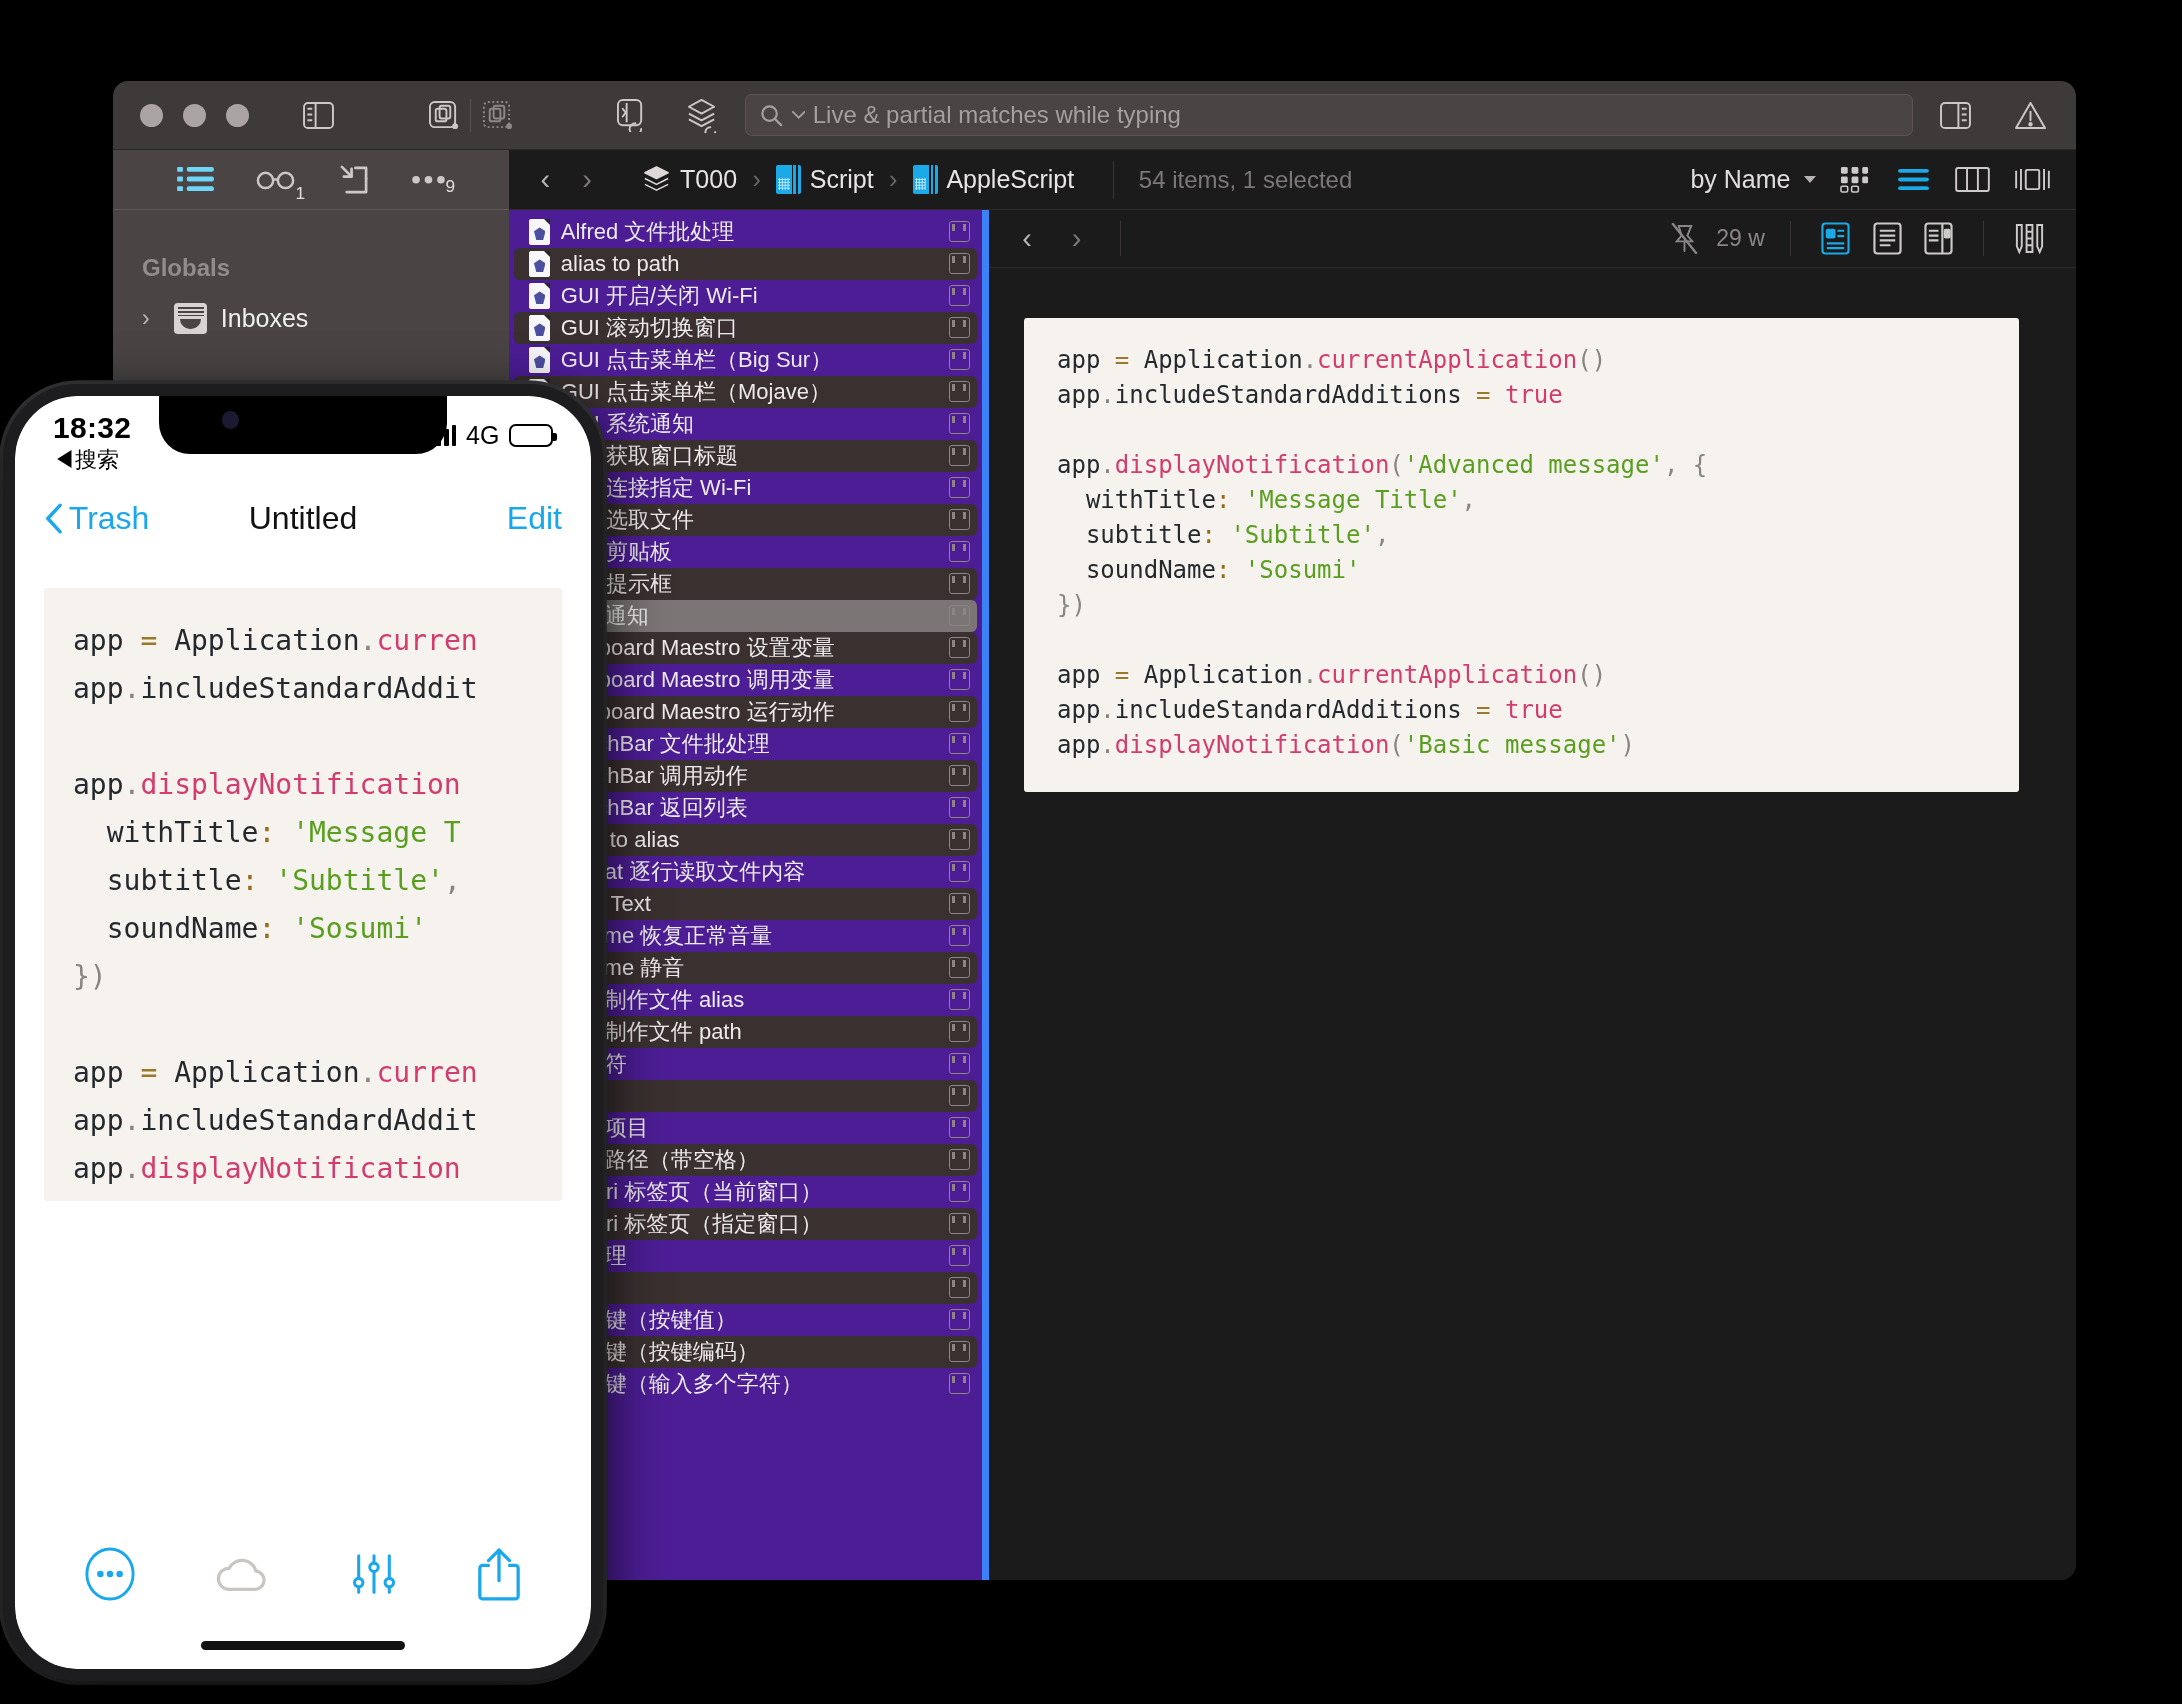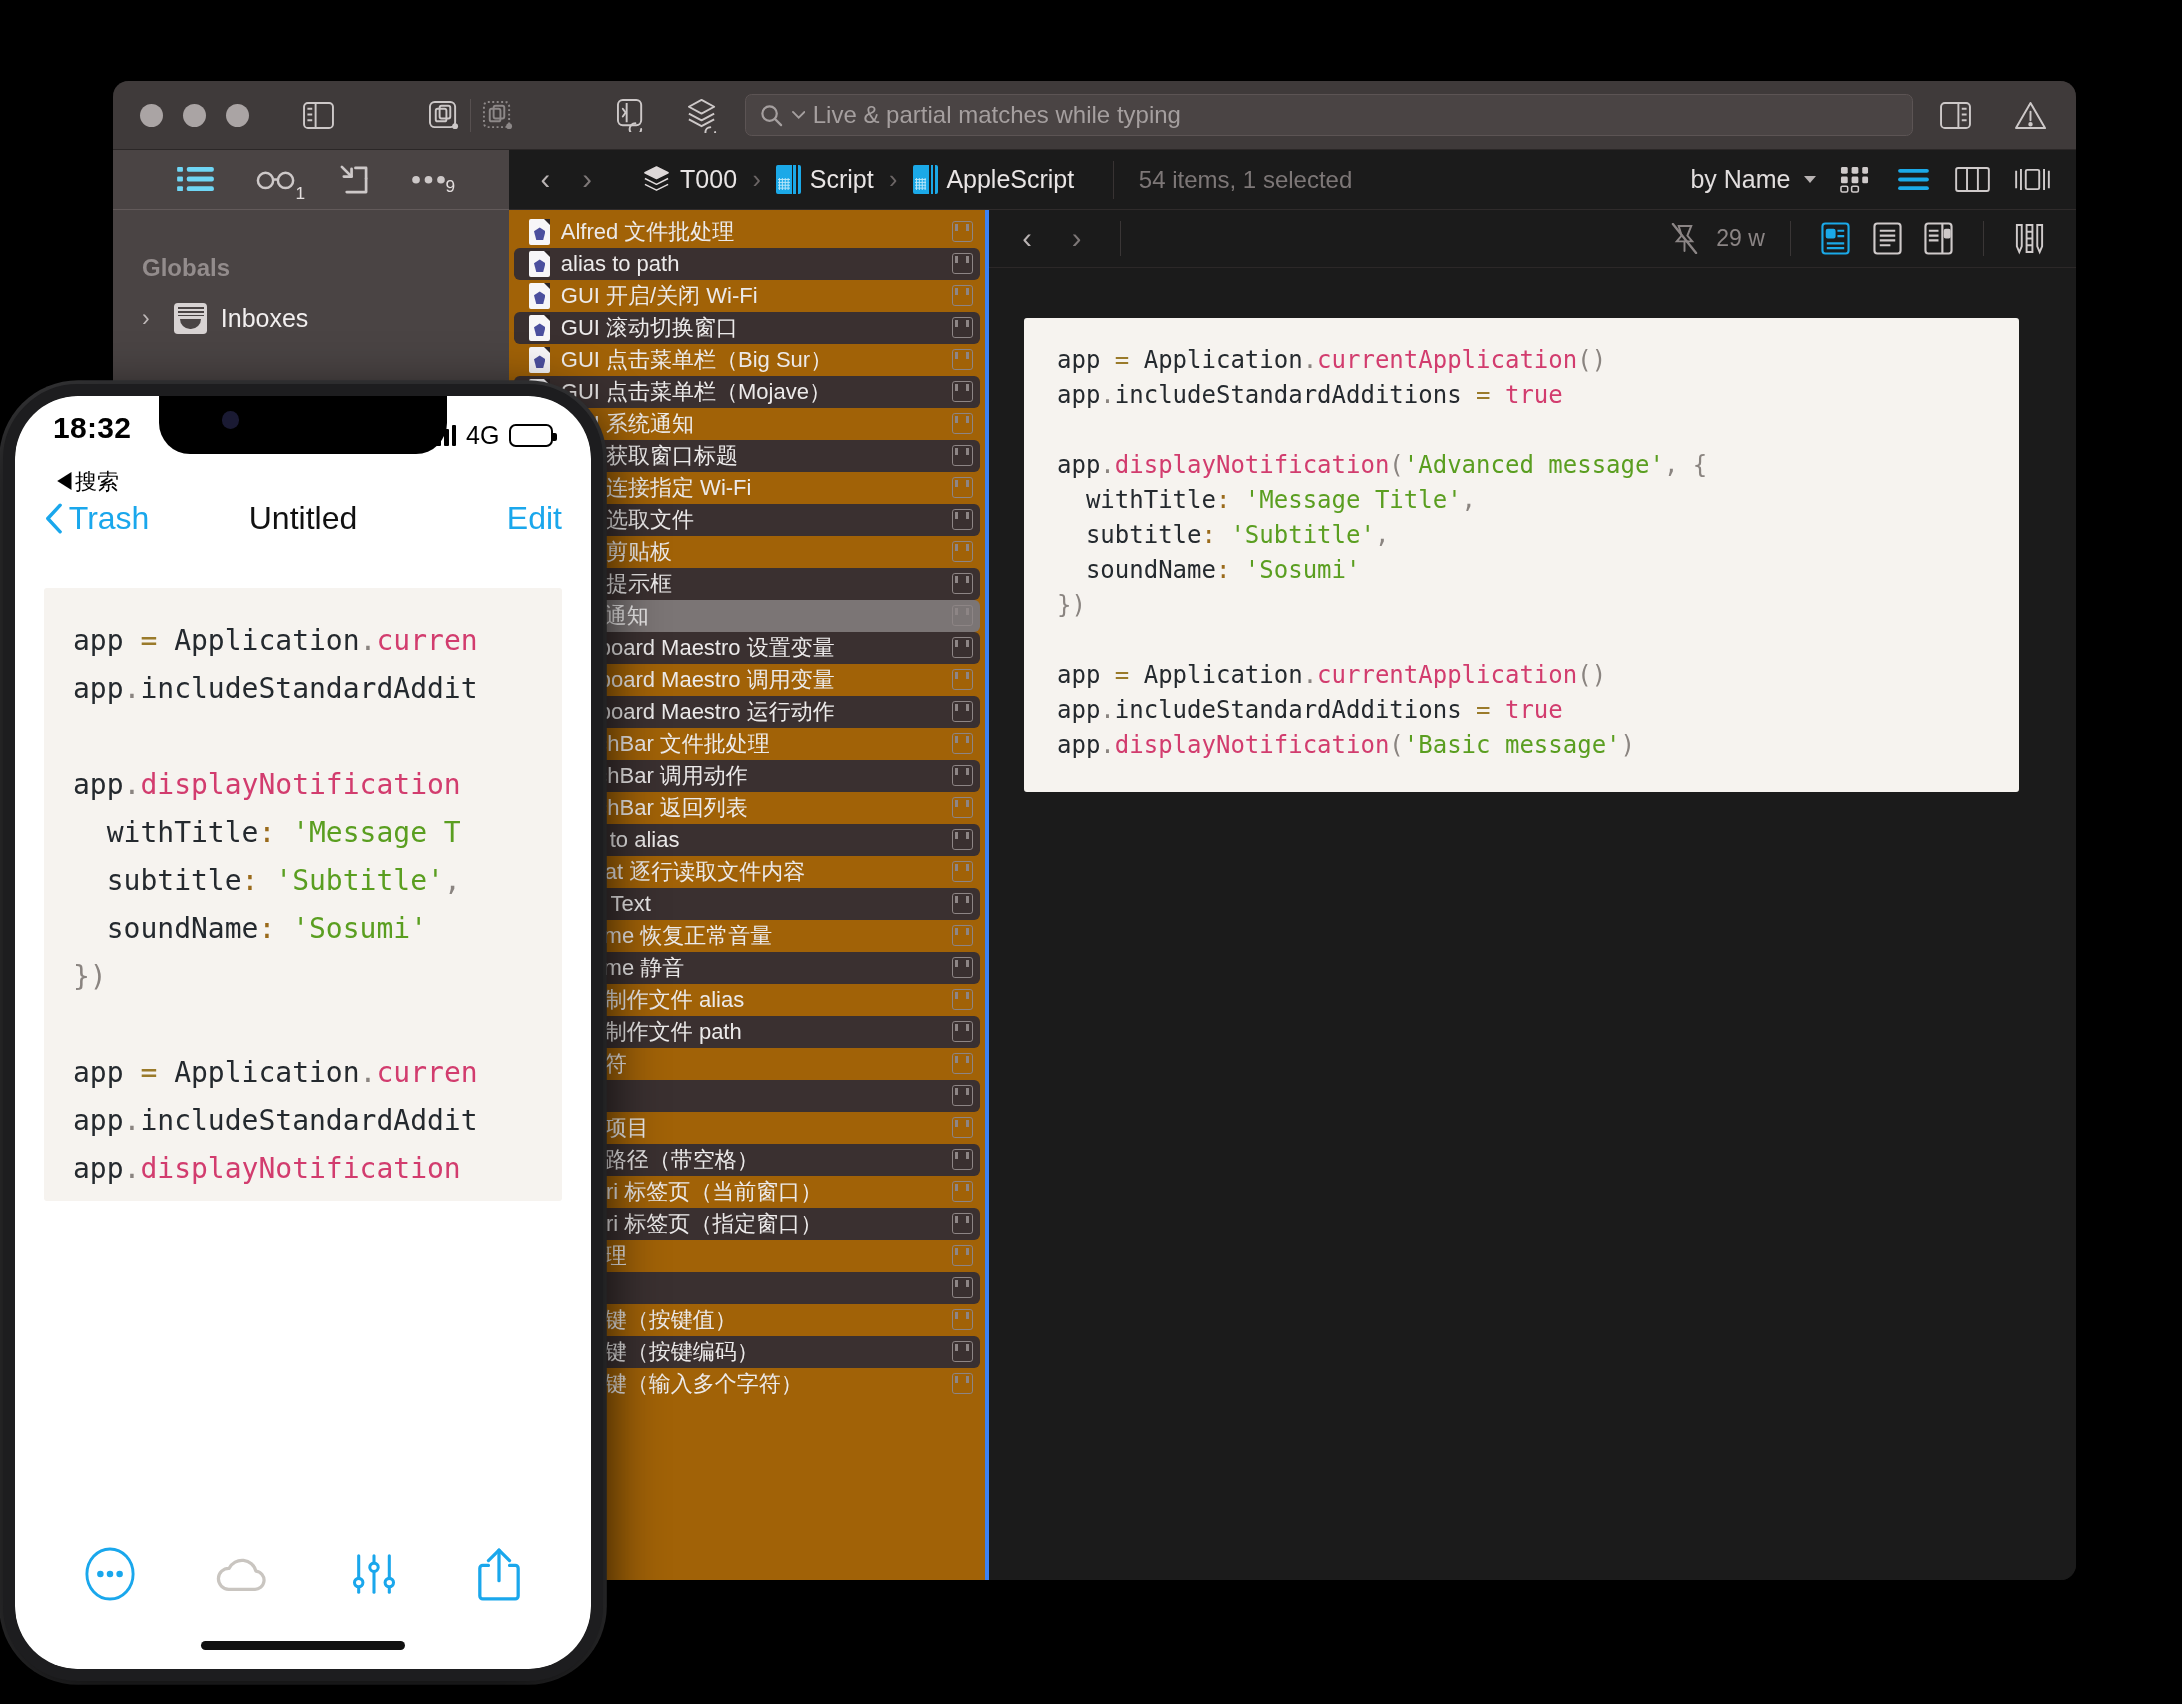--- a/index.html
+++ b/index.html
@@ -172,24 +172,24 @@
   }
   .inbox-ic::after{
     content:"";position:absolute;left:5.8px;top:15.4px;width:21px;height:10.6px;
     border:0 solid #4a4444;border-bottom-left-radius:10.6px;border-bottom-right-radius:10.6px;
     background:#4a4444;
   }
 
   
   #filelist {
     width: 480px;
-    background: #a16207;
+    background: #4c1d95;
     overflow: hidden;
     padding-top: 5.8px;
-    border-right: 4px solid #3b82f6;
+    border-right: 7px solid #3b82f6;
   }
   .file-row {
     height: 32px;
     display: flex; align-items: center;
     padding: 0 7.7px 0 15.4px;
     gap: 10.6px;
     font-size: 22px;
     color: #eceaea;
     border-radius: 5.8px;
     margin: 0 4.8px;
@@ -294,21 +294,21 @@
     background: #1a1a33;
   }
   #status {
     position: relative; height: 88px;
     padding: 0 38px;
     display: flex; align-items: flex-start; justify-content: space-between;
     z-index: 6;
   }
   #st-left { padding-top: 15.4px; }
   #st-time { font-size: 30px; font-weight: bold; color:#000; letter-spacing:0.3px;}
-  #st-back { font-size: 22px; color:#000; margin-top: 22px;}
+  #st-back { font-size: 22px; color:#000; margin-top: 0;}
   #st-right { display:flex;align-items:center;gap:9.6px; padding-top: 25px;}
   .bars { display:flex;align-items:flex-end;gap:2.9px;height:21px;}
   .bars i { width:4.8px;background:#000;display:block;border-radius:1px;}
   #st-net { font-size: 25px; color:#000;}
   #battery {
     width: 44px;height:23px;border:2.4px solid #000;border-radius:6.7px;
     position:relative;padding:2.4px;
   }
   #battery::after{
     content:"";position:absolute;right:-5.8px;top:6.7px;width:3.4px;height:8.6px;

